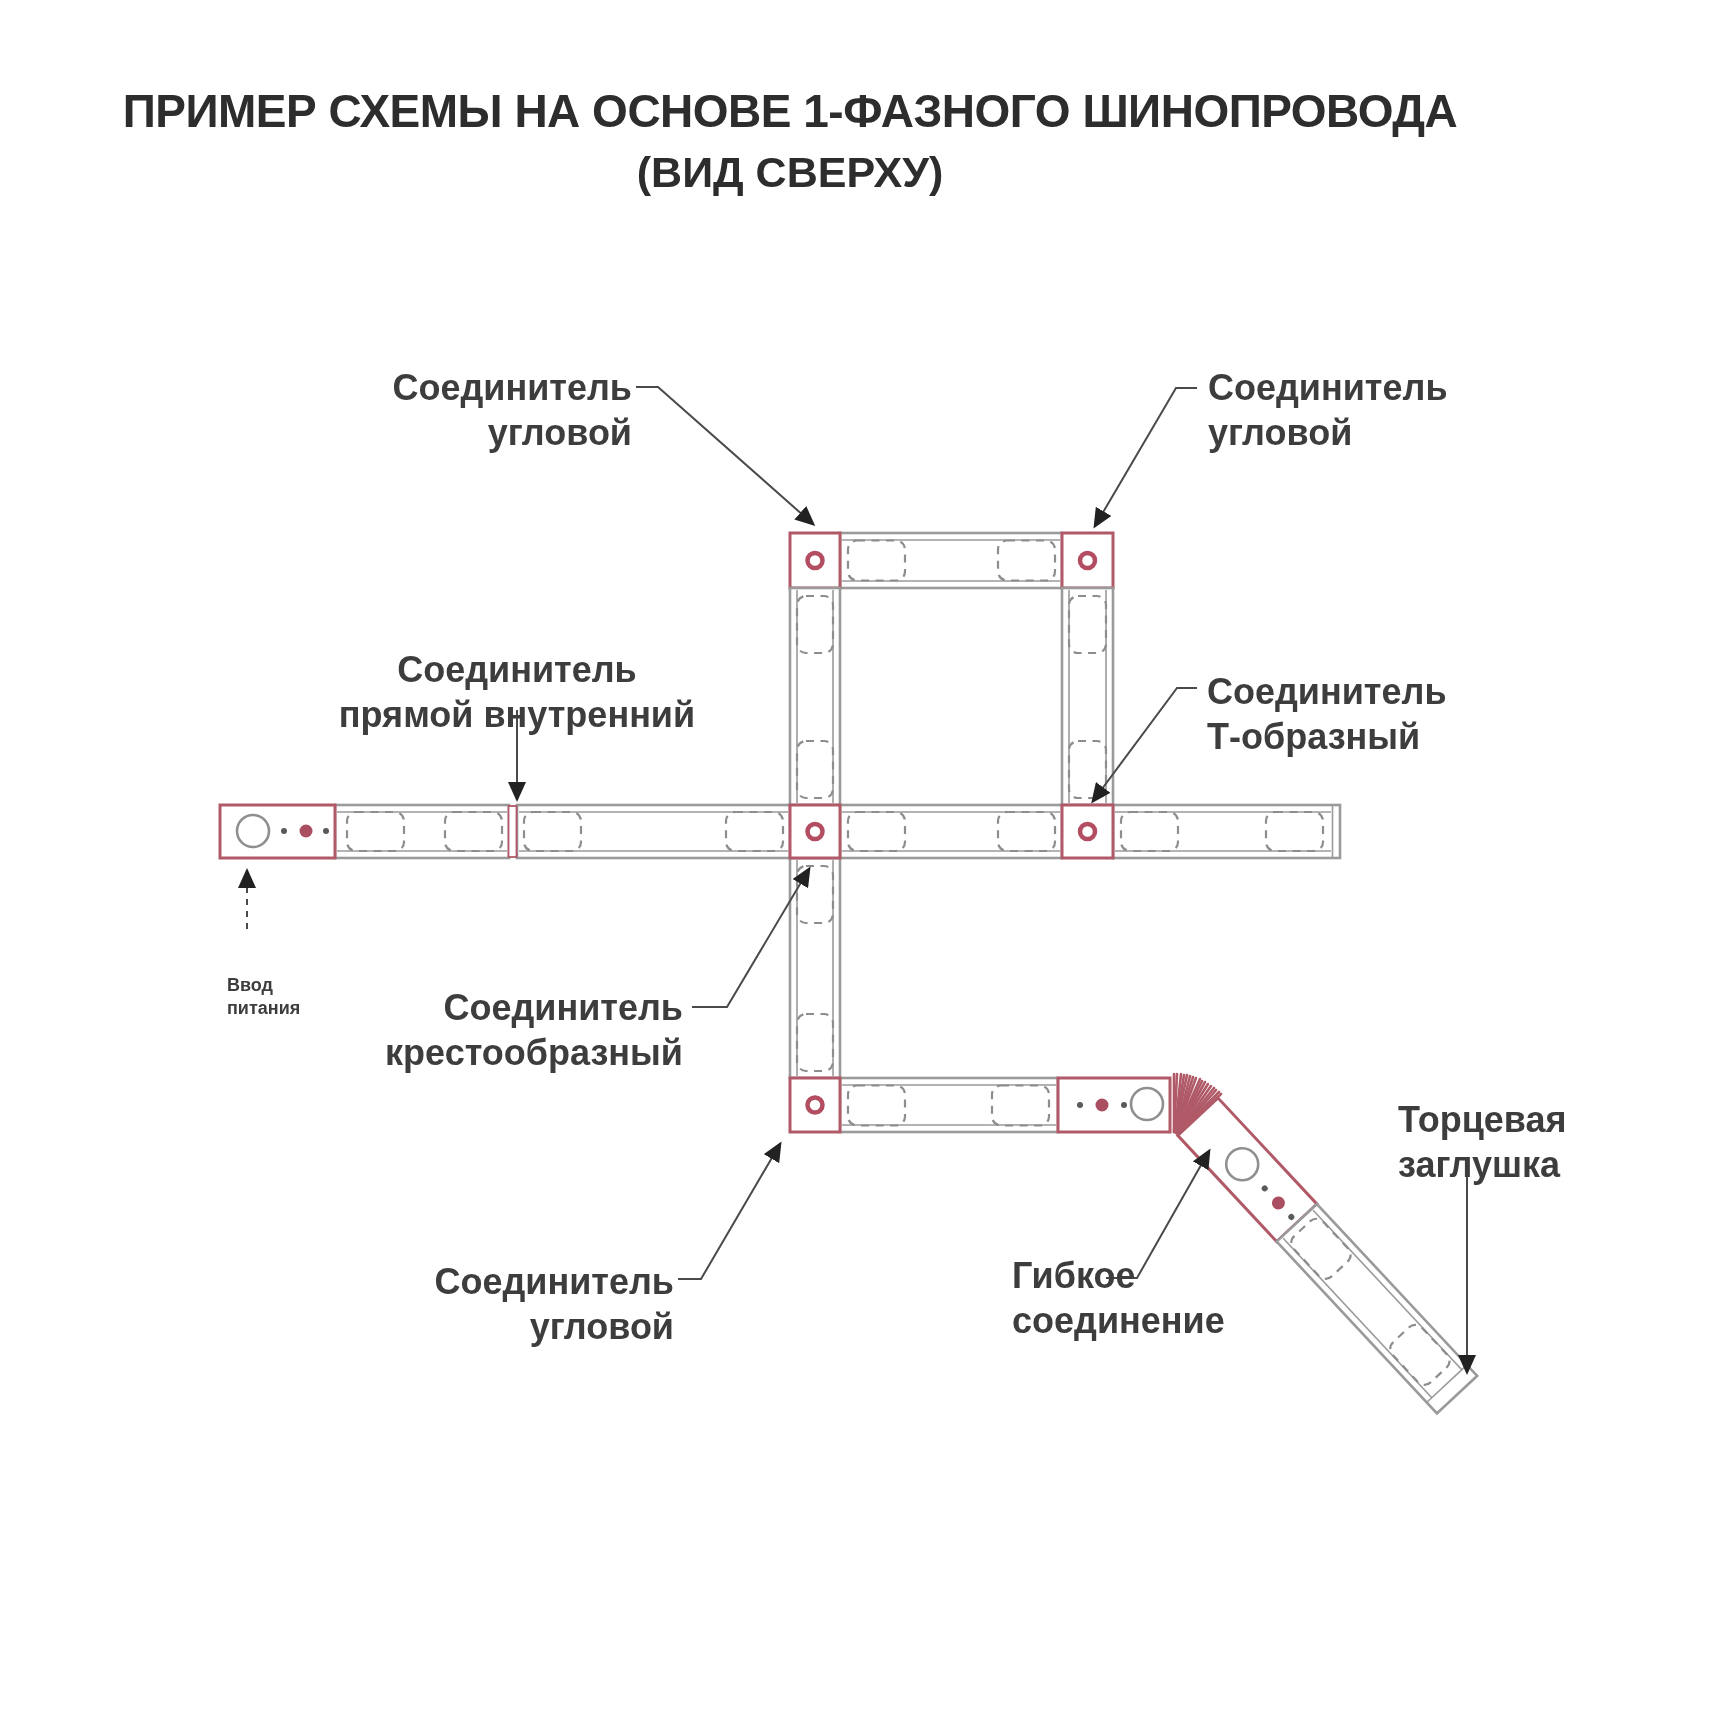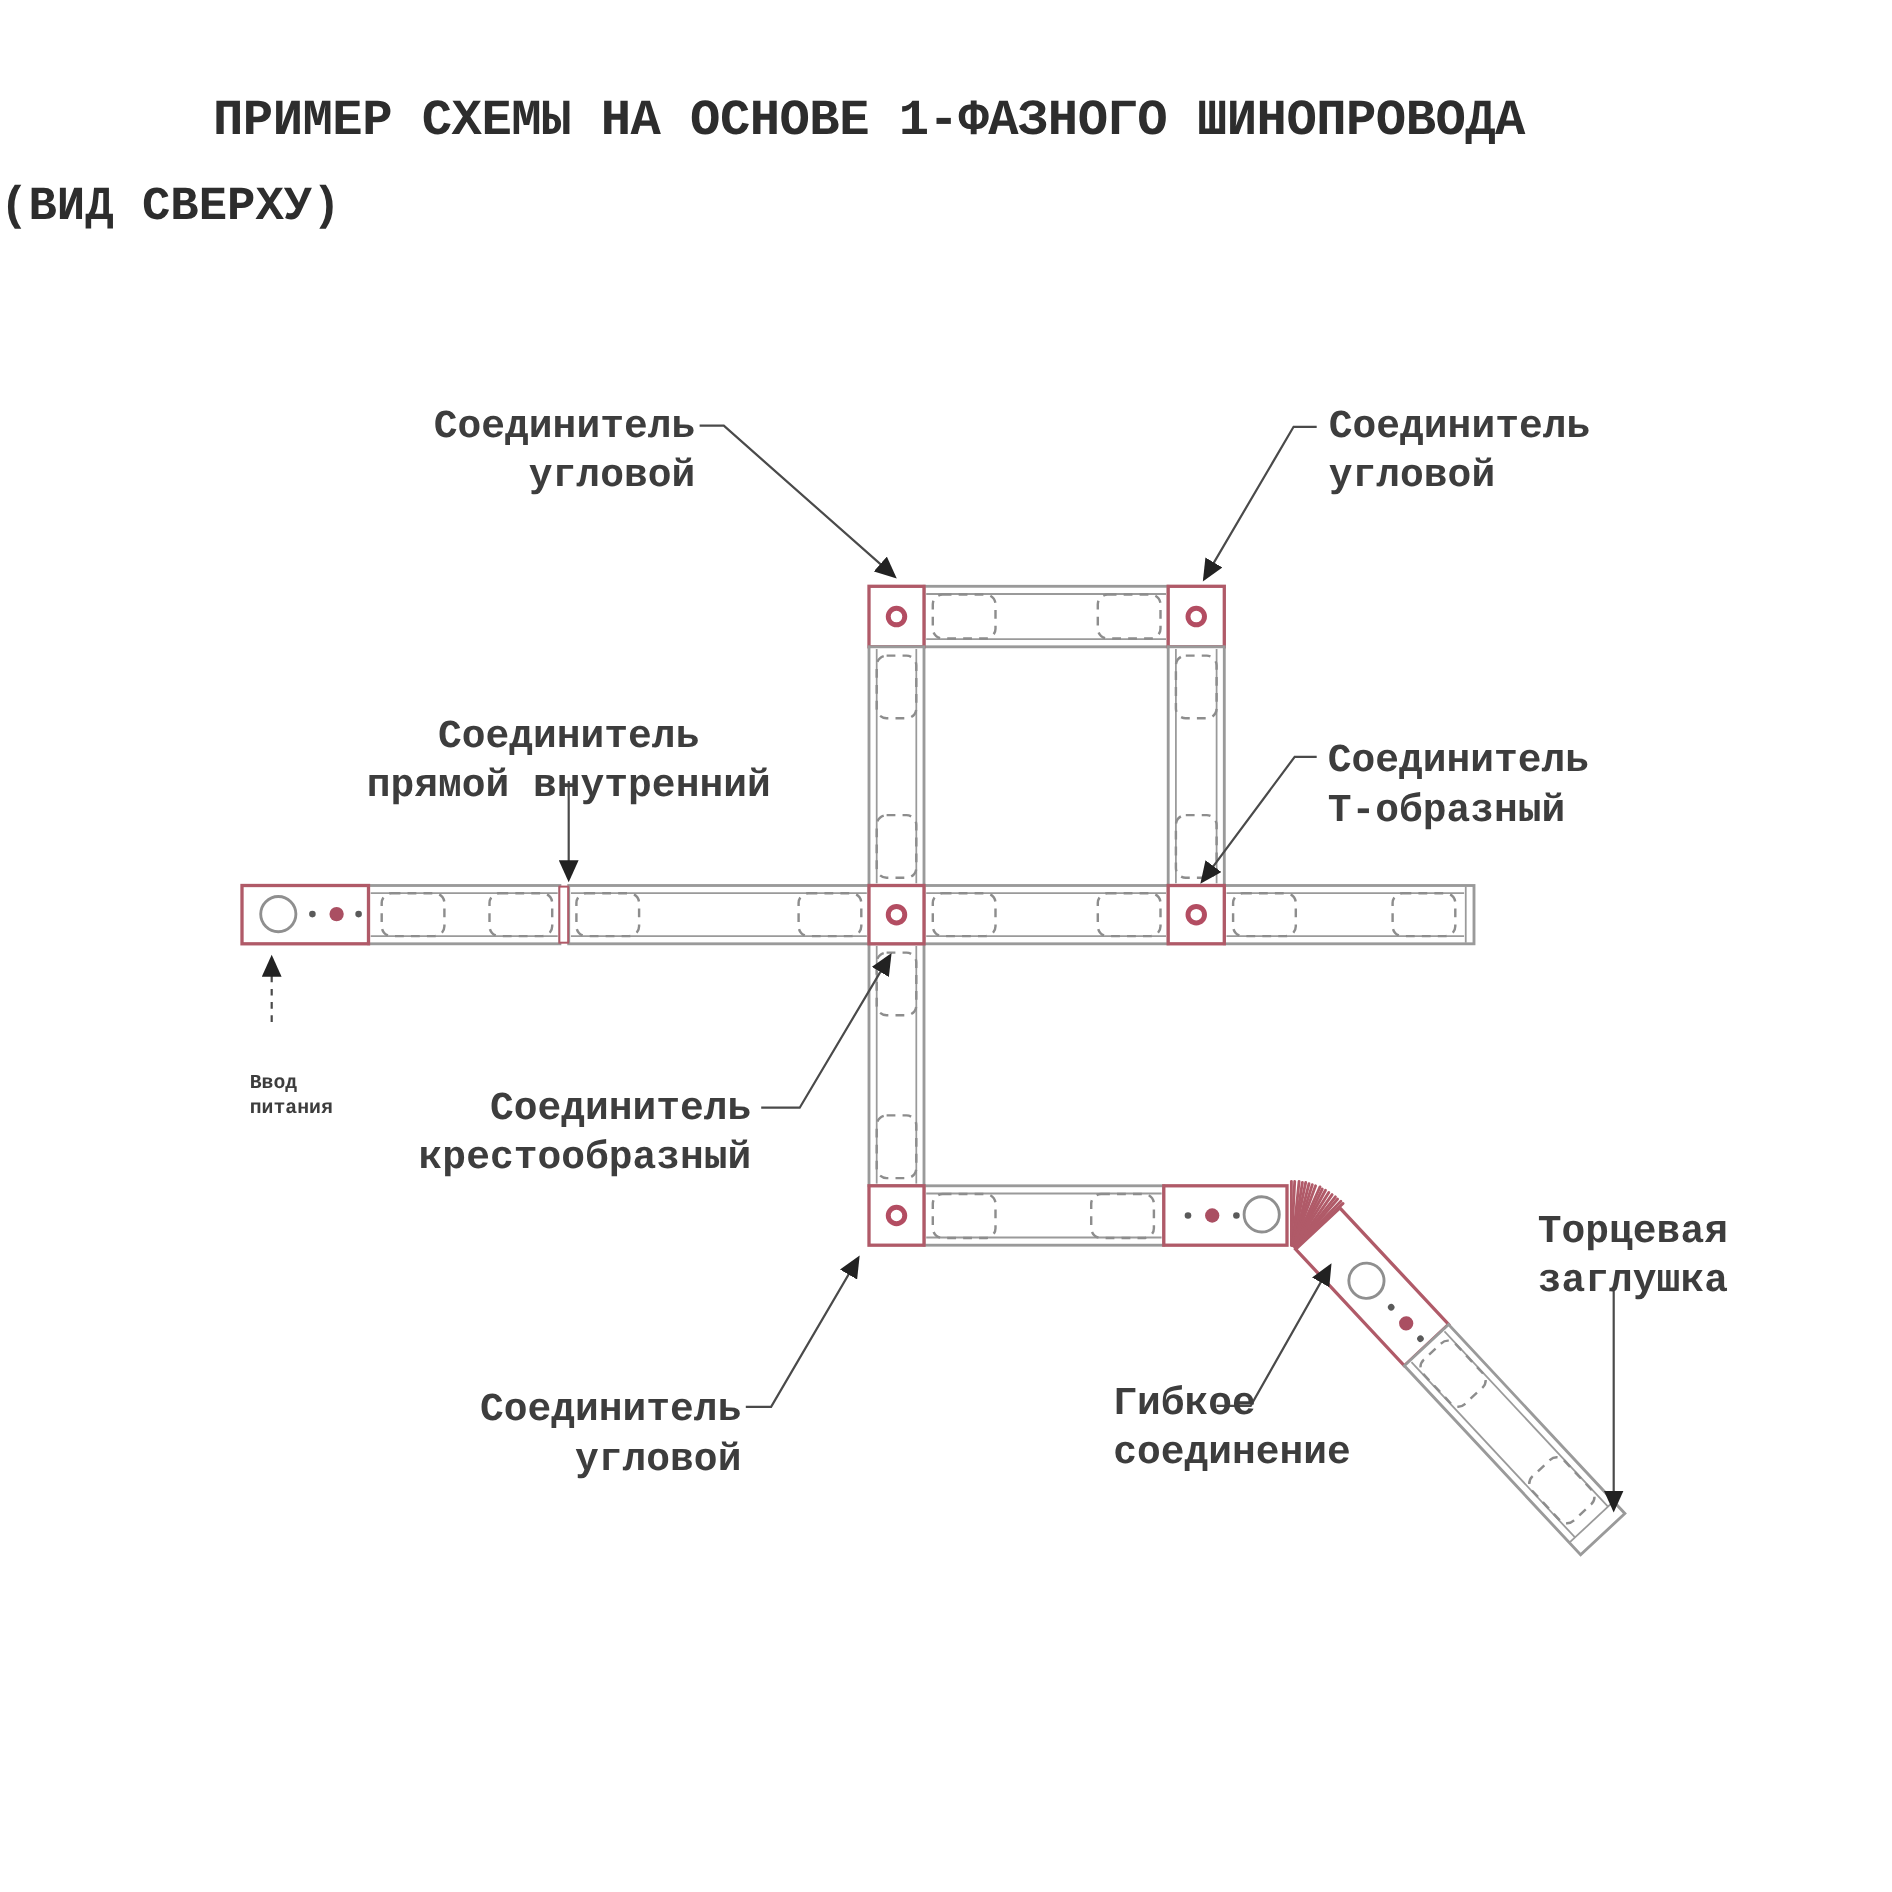--- a/index.html
+++ b/index.html
@@ -1,25 +1,25 @@
 <!DOCTYPE html>
 <html style="--connector: #b05a68; --ring: #b34d62; --track: #9a9a9a; --dash: #8d8d8d; --leader: #4a4a4a; --arrow: #222222; --text: #3d3d3d; --title: #2d2d2d; --dot: #aa4f62; --dot_dark: #5a5a5a; --big_circle: #8f8f8f;"><head>
 <meta charset="utf-8">
 <style>
   html,body{margin:0;padding:0;background:#fff;}
   .stage{
     position:relative;width:1720px;height:1720px;background:#ffffff;overflow:hidden;
-    font-family:Liberation Mono, monospace;
+    font-family:Liberation Sans, sans-serif;
   }
   .title{
     position:absolute;left:0;top:84px;width:1580px;text-align:center;
     font-size:46px;font-weight:700;color:var(--title,#2d2d2d);letter-spacing:-0.5px;
   }
   .subtitle{
-    position:absolute;left:0;top:163px;width:1580px;
+    position:absolute;left:0;top:148px;width:1580px;text-align:center;
     font-size:43px;font-weight:600;color:var(--title,#2d2d2d);
   }
   .lbl{
     position:absolute;font-weight:700;font-size:36px;line-height:1.24;
     color:var(--text,#3d3d3d);white-space:pre-line;
   }
   .lbl.small{font-size:18px;line-height:1.25;}
   svg.diagram{position:absolute;left:0;top:0;}
   
   .trk{fill:#ffffff;stroke:var(--track,#9a9a9a);stroke-width:2.6;}

